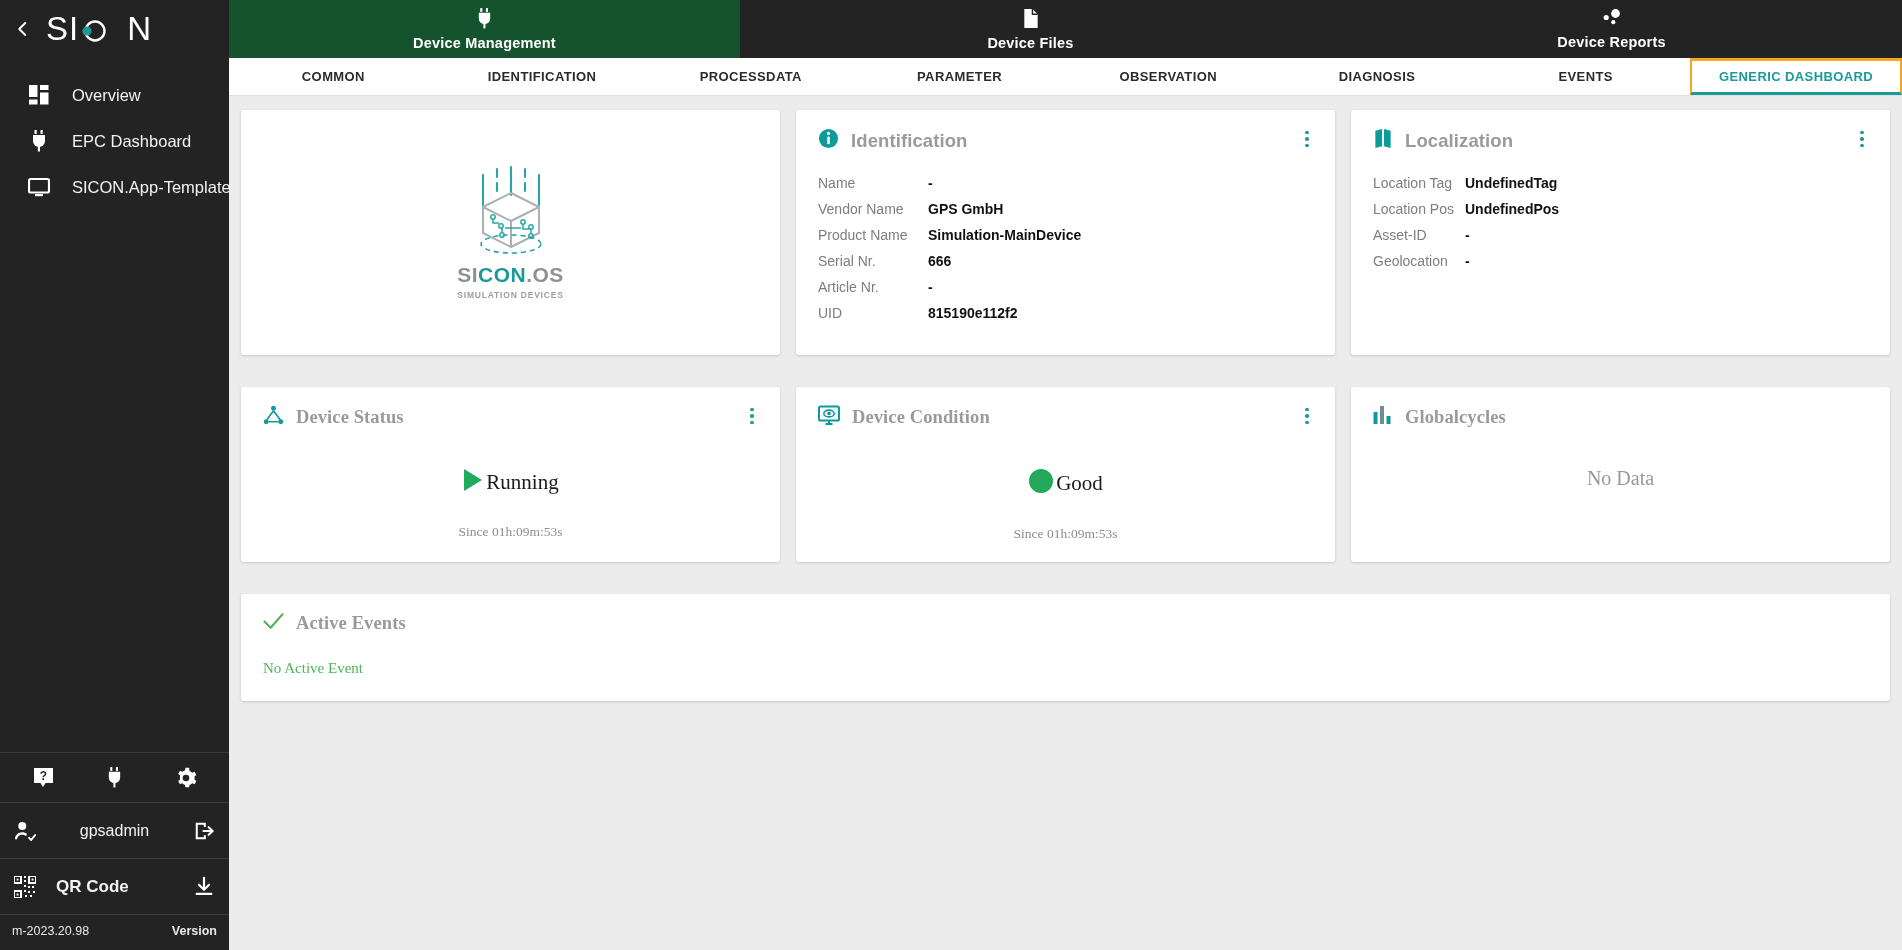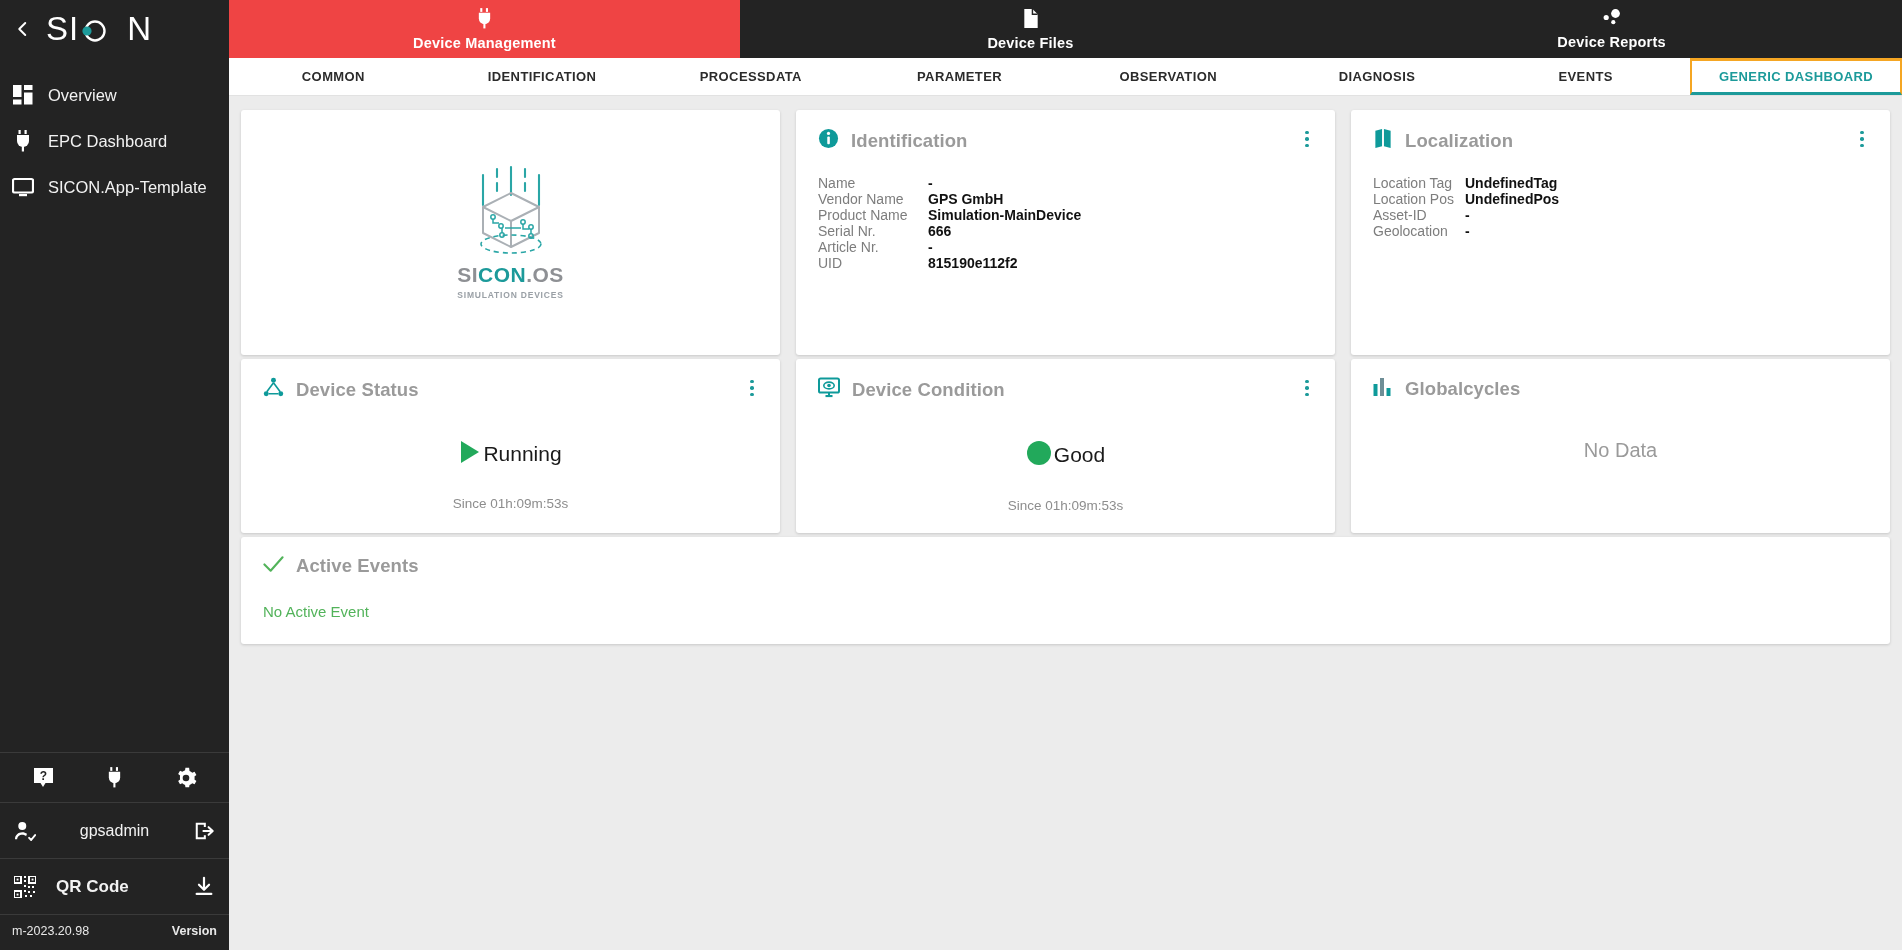--- a/index.html
+++ b/index.html
@@ -32,21 +32,21 @@
     display: flex; align-items: center; color: #ffffff;
     font-family: "Liberation Sans", sans-serif;
   }
   .sb-logo .ring {
     display: inline-block; width: 30px; height: 30px;
     position: relative; margin: 0 1px;
   }
   .sb-nav { margin-top: 14px; }
   .sb-item {
     height: 46px; display: flex; align-items: center;
-    padding-left: 10px; gap: 12px; cursor: pointer;
+    padding-left: 26px; gap: 20px; cursor: pointer;
   }
   .sb-ico { width: 26px; min-width: 26px; display: flex; align-items: center; justify-content: center; }
   .sb-label { font-size: 16.5px; color: #f2f2f2; white-space: nowrap; }
 
   .sb-spacer { flex: 1 1 auto; }
 
   .sb-row-icons {
     height: 50px; display: flex; align-items: center; justify-content: space-around;
     border-top: 1px solid #3a3a3a;
     padding: 0 8px;
@@ -73,21 +73,21 @@
 
   
   .main { flex: 1 1 auto; display: flex; flex-direction: column; height: 950px; background: #ffffff; }
 
   .topbar { height: 58px; display: flex; background: #232323; }
   .topbar-tab {
     display: flex; flex-direction: column; align-items: center; justify-content: center;
     color: #ffffff; gap: 2px; cursor: pointer; position: relative;
   }
   .topbar-tab .tb-label { font-size: 14.5px; font-weight: bold; letter-spacing: .2px; }
-  .topbar-tab.active { background: #ef4444; }
+  .topbar-tab.active { background: #14532d; }
   #tt0 { width: 511px; }
   #tt1 { width: 581px; }
   #tt2 { width: 581px; }
 
   .subtabs {
     height: 38px; display: flex; background: #ffffff;
     border-bottom: 1px solid #e2e2e2;
   }
   .subtab {
     flex: 1 1 0; display: flex; align-items: center; justify-content: center;
@@ -129,21 +129,21 @@
   .kebab {
     position: absolute; top: 18px; right: 18px;
     width: 20px; height: 22px; cursor: pointer;
     display: flex; flex-direction: column; align-items: center; justify-content: center; gap: 3px;
   }
   .kebab i { display:block; width: 3.5px; height: 3.5px; border-radius: 50%; background: #1C9A9A; }
 
   .card-body { padding: 22px 22px 20px 22px; }
 
   
-  .kv { display: grid; grid-template-columns: 110px 1fr; }
+  .kv { display: grid; grid-template-columns: 110px 1fr; row-gap: 10px; }
   .kv.loc { grid-template-columns: 92px 1fr; }
   .kv .k { font-size: 14px; color: #7d7d7d; }
   .kv .v { font-size: 14px; color: #111111; font-weight: bold; }
 
   
   .devcard { display: flex; align-items: center; justify-content: center; min-height: 245px; }
   .devlogo { display: flex; flex-direction: column; align-items: center; }
   .devlogo .wordmark {
     font-size: 21px; font-weight: bold; letter-spacing: .5px; margin-top: 2px;
     color: #8e9094;
@@ -158,21 +158,21 @@
     display: flex; align-items: center; justify-content: center; gap: 2px;
     margin-top: 16px;
   }
   .status-main .stext { font-size: 21px; color: #1a1a1a; }
   .status-sub { text-align: center; font-size: 13.5px; color: #8d8d8d; margin-top: 28px; }
   .nodata { text-align: center; font-size: 20px; color: #9a9a9a; margin-top: 16px; padding-bottom: 46px;}
 
   .wide-card { grid-column: 1 / span 3; }
   .events-msg { font-size: 15px; color: #52b35a; padding: 26px 0 24px 22px; }
 
-  .r2 { margin-top: 4px; }
+  .r2 { margin-top: 32px; font-family: Liberation Serif, serif; }
 </style>
 </head>
 <body>
 
 <div class="app">
 
   <aside class="sidebar">
 
     <div class="sb-brand">
       <div class="sb-back">

